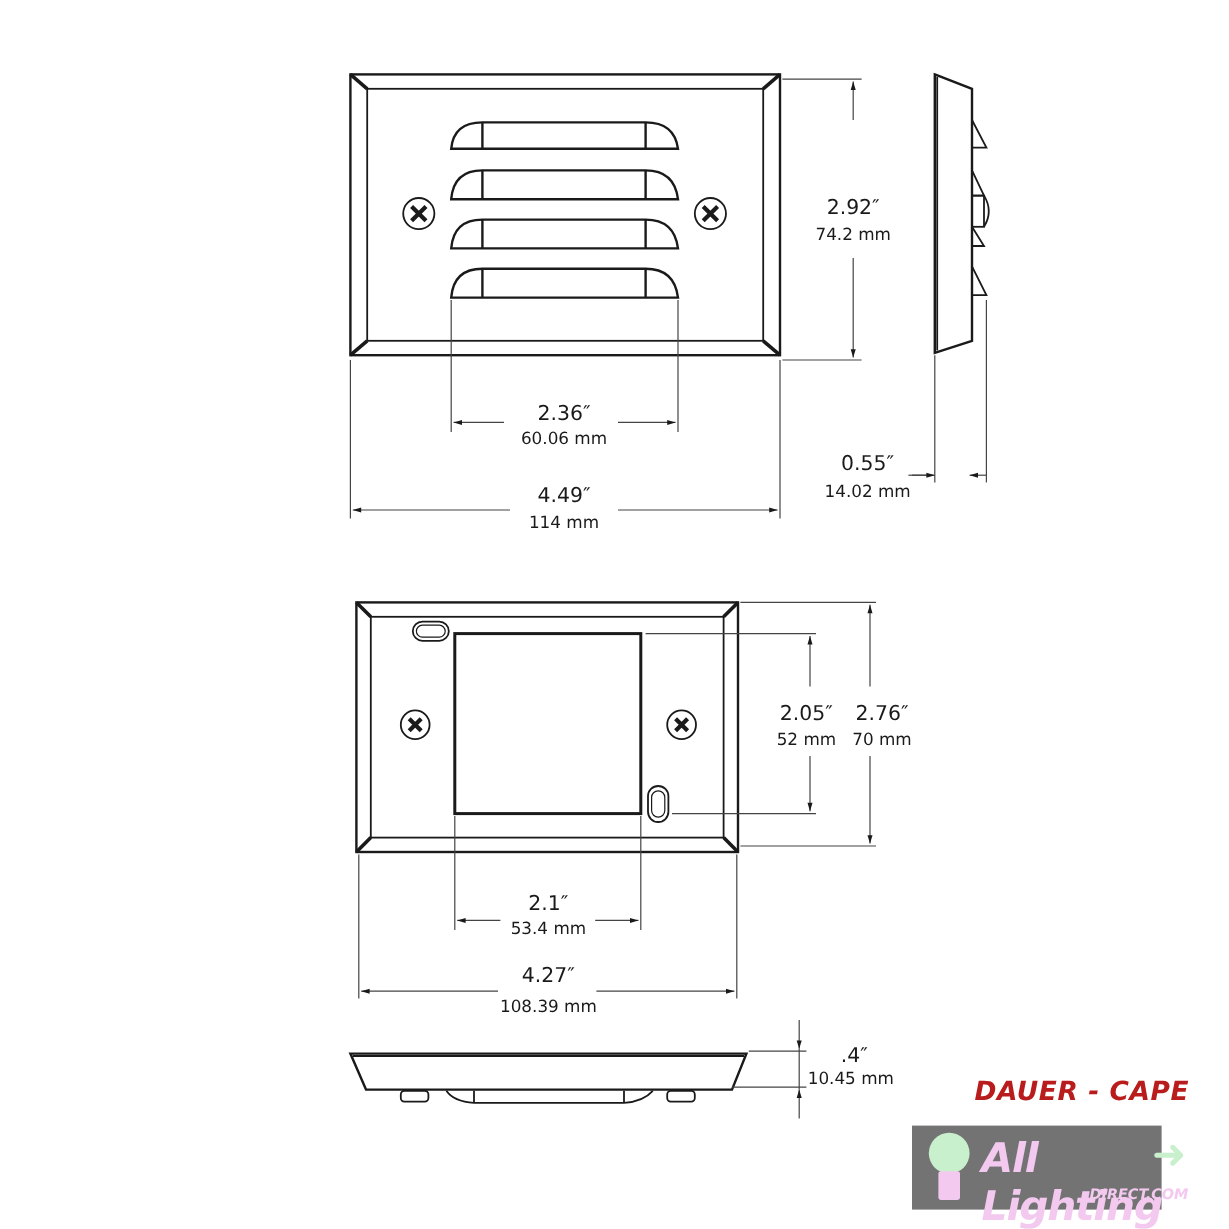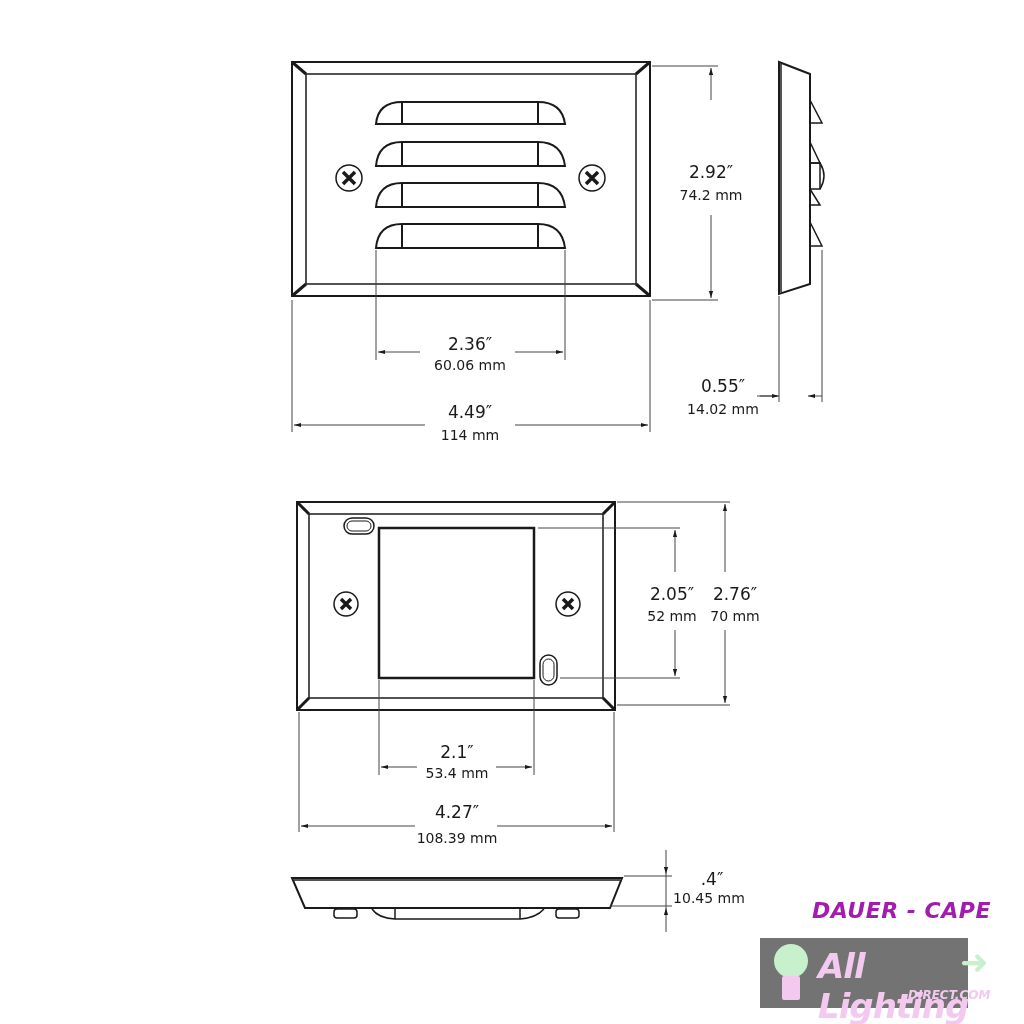--- a/index.html
+++ b/index.html
@@ -1,20 +1,20 @@
 <!DOCTYPE html>
 <html><head>
   <meta charset="utf-8">
   <style>
     html, body { margin: 0; padding: 0; background: #ffffff; }
     body { width: 1024px; height: 1024px; position: relative; overflow: hidden; font-family: "DejaVu Sans", sans-serif; }
     svg { position: absolute; left: 0; top: 0; }
     .dim-in { font-family: "DejaVu Sans", sans-serif; font-size: 17px; fill: #1a1a1a; text-anchor: middle; }
     .dim-mm { font-family: "DejaVu Sans", sans-serif; font-size: 14px; fill: #1a1a1a; text-anchor: middle; }
-    .brand-title { position: absolute; left: 812px; top: 898px; width: 200px; font-family: "DejaVu Sans", sans-serif; font-weight: bold; font-style: italic; font-size: 22px; color: #a21caf; letter-spacing: 0.5px; }
+    .brand-title { position: absolute; left: 812px; top: 898px; width: 200px; font-family: "DejaVu Sans", sans-serif; font-weight: bold; font-style: italic; font-size: 22px; color: #b91c1c; letter-spacing: 0.5px; }
     .logo { position: absolute; left: 760px; top: 938px; width: 208px; height: 70px; background: #737373; }
     .logo-text { position: absolute; left: 58px; top: 8px; font-family: "DejaVu Sans", sans-serif; font-style: italic; font-weight: bold; font-size: 34px; color: #f3c9f0; letter-spacing: -1px; }
     .logo-sub { position: absolute; left: 148px; top: 50px; font-family: "DejaVu Sans", sans-serif; font-style: italic; font-weight: bold; font-size: 12px; color: #f3c9f0; }
     .bulb { position: absolute; left: 14px; top: 6px; width: 34px; height: 34px; border-radius: 50%; background: #c8f0cc; }
     .bulb-base { position: absolute; left: 22px; top: 38px; width: 18px; height: 24px; background: #f3c9f0; border-radius: 2px; }
     .arrow { position: absolute; left: 200px; top: 4px; font-size: 34px; color: #c8f0cc; font-family: "DejaVu Sans", sans-serif; }
   </style>
 </head>
 <body>
 

